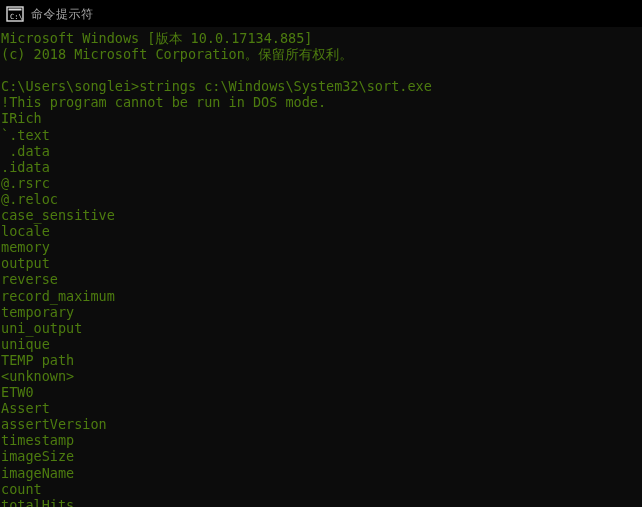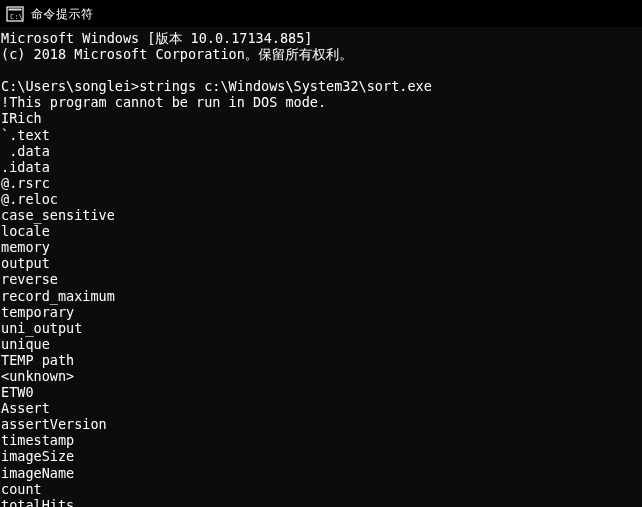--- a/index.html
+++ b/index.html
@@ -38,21 +38,21 @@
 
   #title-icon {
     width: 18px;
     height: 16px;
     margin-right: 7px;
     flex: 0 0 auto;
     position: relative;
   }
 
   #title-text {
-    color: #ffffff;
+    color: #a3a3a3;
     font-family: "DejaVu Sans", "Liberation Sans", sans-serif;
     font-size: 12px;
     line-height: 16px;
     letter-spacing: 0.5px;
     white-space: nowrap;
   }
 
   
   #console {
     flex: 1 1 auto;
@@ -63,21 +63,21 @@
     line-height: 16.1px;
     padding: 3px 0 0 1px;
     box-sizing: border-box;
     overflow: hidden;
     white-space: pre;
   }
 
   .cline {
     height: 16.1px;
     white-space: pre;
-    color: #ffffff;
+    color: #4d7c0f;
     font-family: "DejaVu Sans Mono", "Liberation Mono", monospace;
     font-size: 13.5px;
     line-height: 16.1px;
     letter-spacing: 0px;
   }
 
   .cline.blank {
     color: transparent;
   }
 </style>

